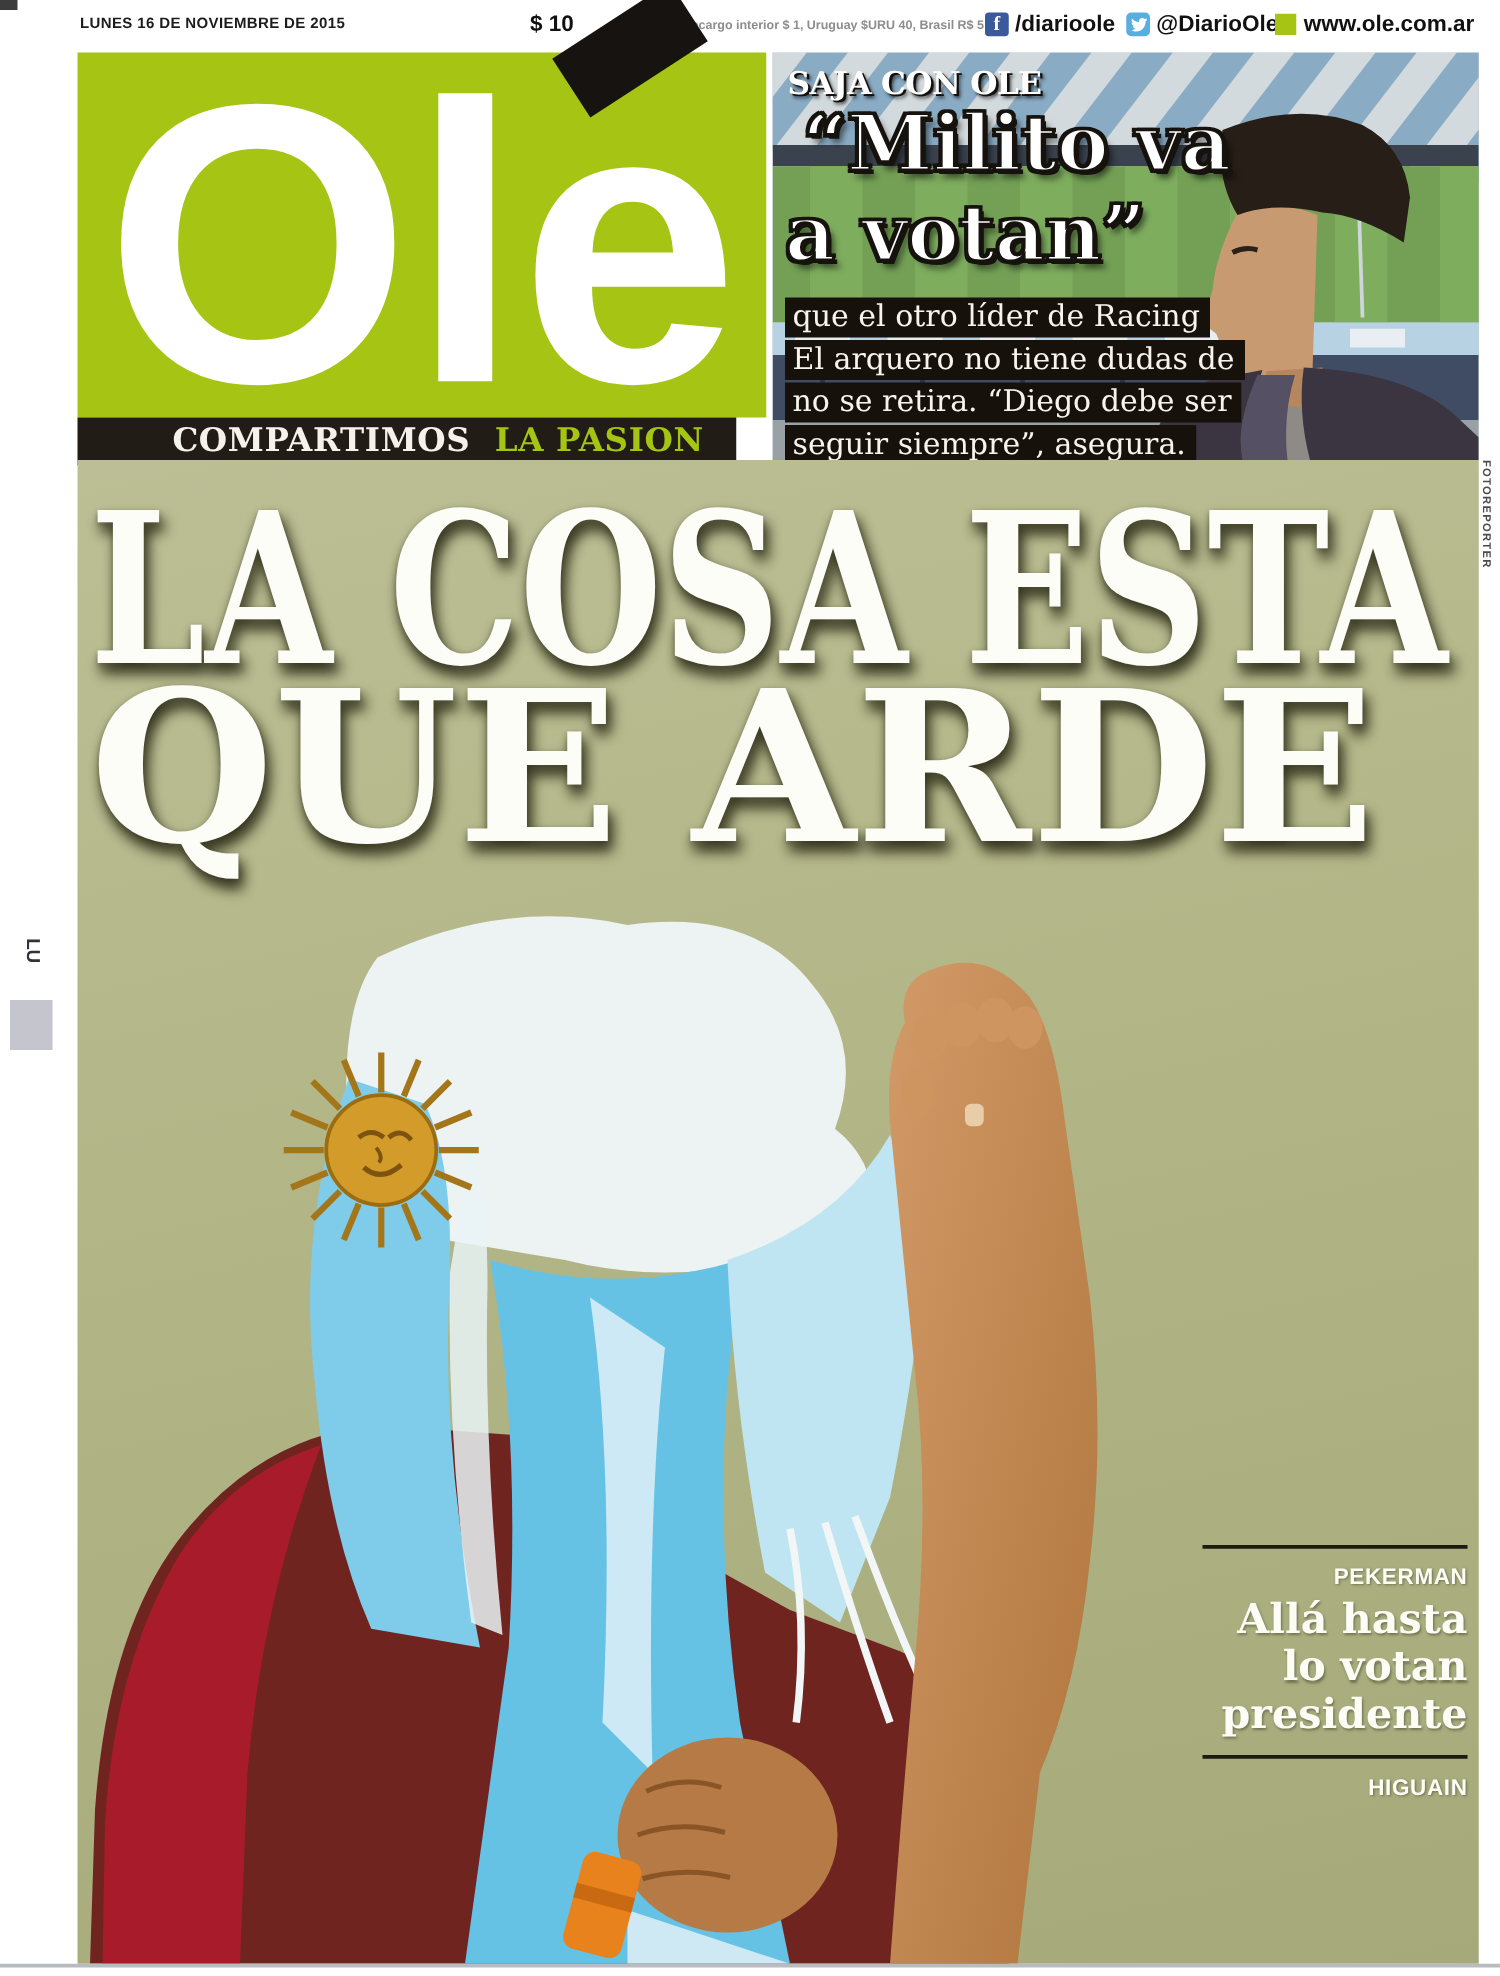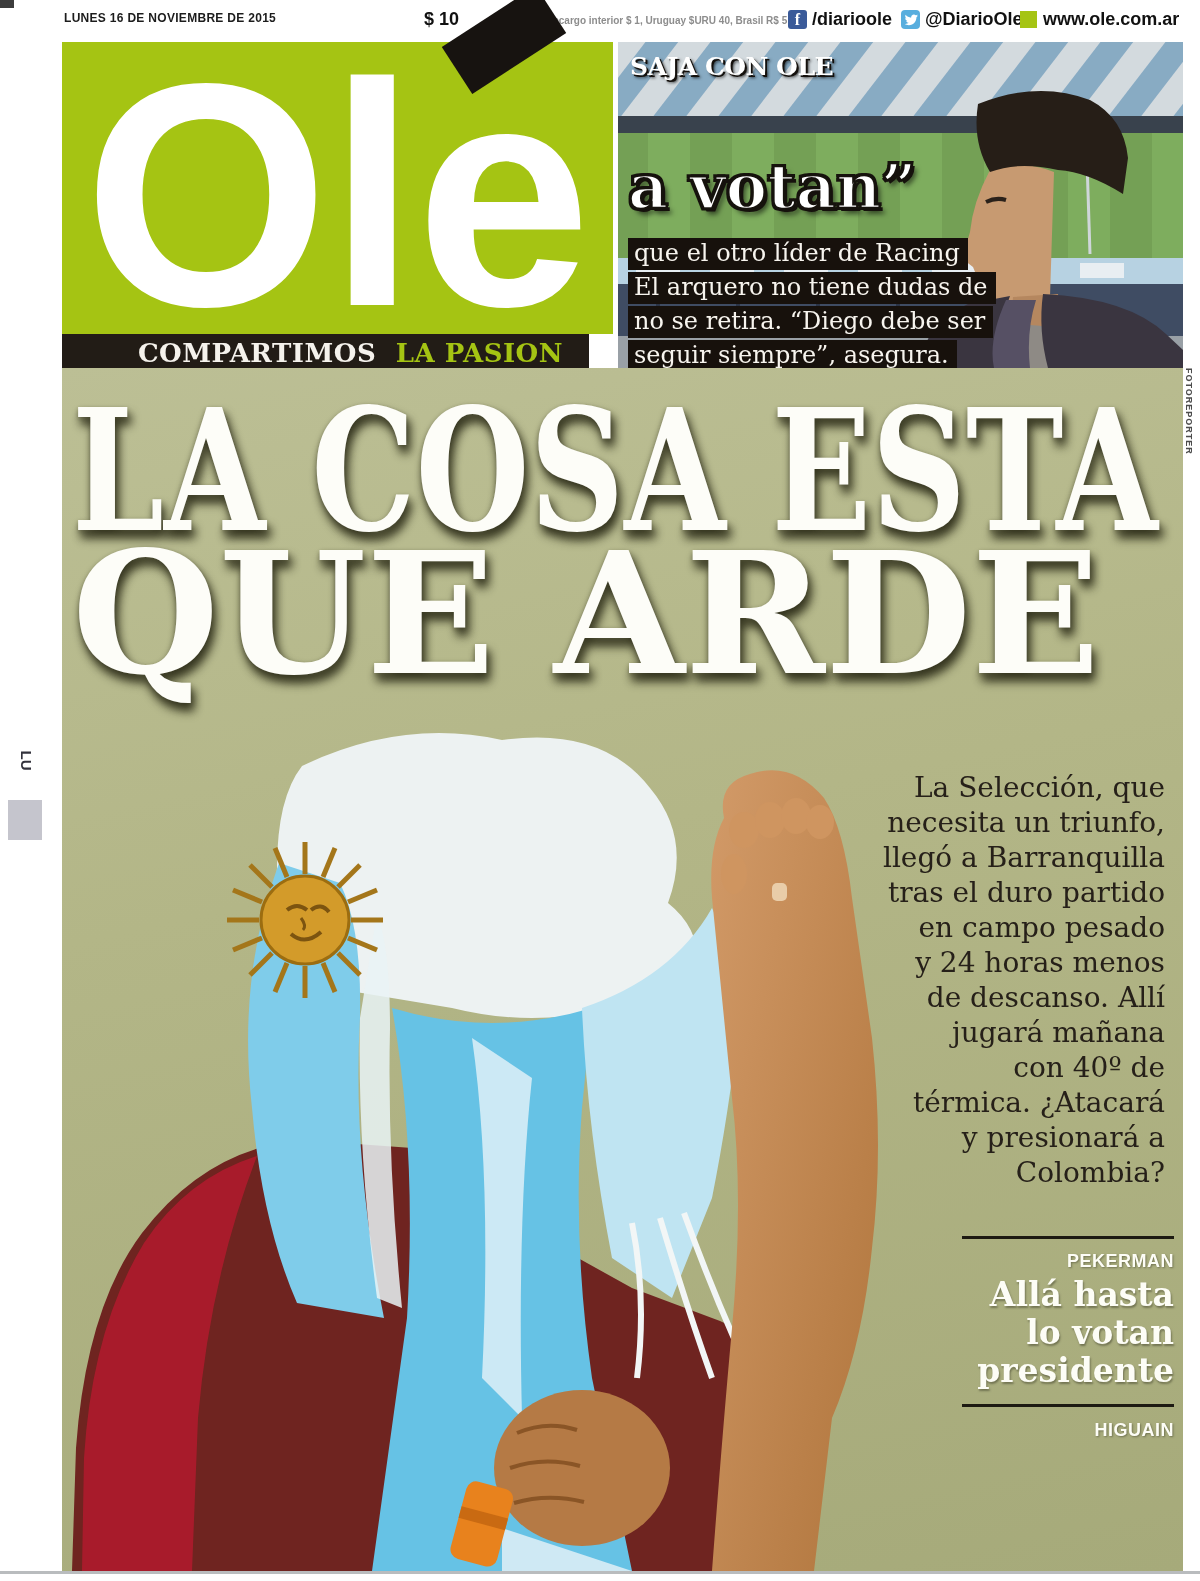--- a/index.html
+++ b/index.html
@@ -147,20 +147,21 @@
       <path d="M360 62 Q420 38 472 58 Q506 76 510 116 L505 152 Q470 130 440 128 Q400 119 372 130 Q354 100 360 62 Z" fill="#261e17"></path>
       <path d="M368 160 Q378 155 388 158" stroke="#2a211a" stroke-width="4" fill="none"></path>
       <path d="M395 255 L440 252 L445 300 L392 300 Z" fill="#b5875f"></path>
       <path d="M378 292 Q404 278 432 286 L436 326 L374 326 Z" fill="#8e8a85"></path>
       <path d="M300 326 Q308 280 350 262 L392 254 Q378 292 380 326 Z" fill="#3a3540"></path>
       <path d="M425 252 Q510 256 548 292 L565 308 L565 326 L430 326 Q420 288 425 252 Z" fill="#3a3540"></path>
       <path d="M388 258 Q370 298 376 326 L412 326 Q408 290 418 258 Z" fill="#565064"></path>
     </g>
   </svg>
   <div class="abs racing-kicker">SAJA CON OLE</div>
+  <div class="abs racing-h racing-h1">“Milito va</div>
   <div class="abs racing-h racing-h2">a votan”</div>
   <div class="abs racing-body">
     <span>que el otro líder de Racing</span>
     <span>El arquero no tiene dudas de</span>
     <span>no se retira. “Diego debe ser</span>
     <span>seguir siempre”, asegura.</span>
   </div>
 </div>
 <div class="abs photo-credit">FOTOREPORTER</div>
 
@@ -237,32 +238,20 @@
       <path d="M442 825 Q476 815 512 824"></path>
     </g>
     <path d="M430 850 L560 893 L430 893 Z" fill="#cfe9f4"></path>
 
     <g transform="rotate(15 410 845)">
       <rect x="386" y="806" width="48" height="80" rx="10" fill="#e8821d"></rect>
       <rect x="386" y="834" width="48" height="12" fill="#c96a12"></rect>
     </g>
   </svg>
 
-  <div class="abs deck">La Selección, que
-necesita un triunfo,
-llegó a Barranquilla
-tras el duro partido
-en campo pesado
-y 24 horas menos
-de descanso. Allí
-jugará mañana
-con 40º de
-térmica. ¿Atacará
-y presionará a
-Colombia?</div>
 
   <div class="abs story-block pekerman">
     <div class="story-rule"></div>
     <div class="story-kicker">PEKERMAN</div>
     <div class="story-title">Allá hasta
 lo votan
 presidente</div>
     <div class="story-rule bottom"></div>
   </div>
 

